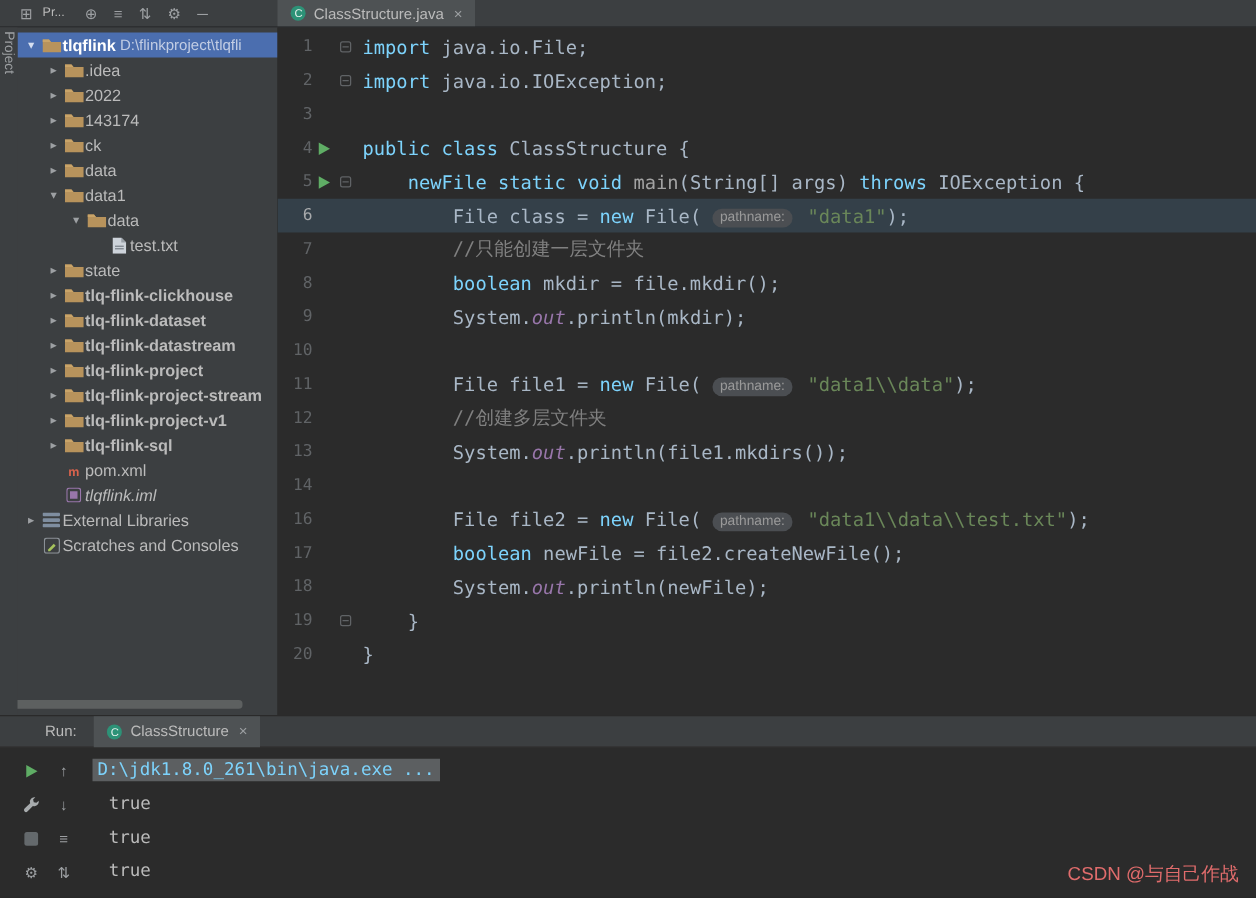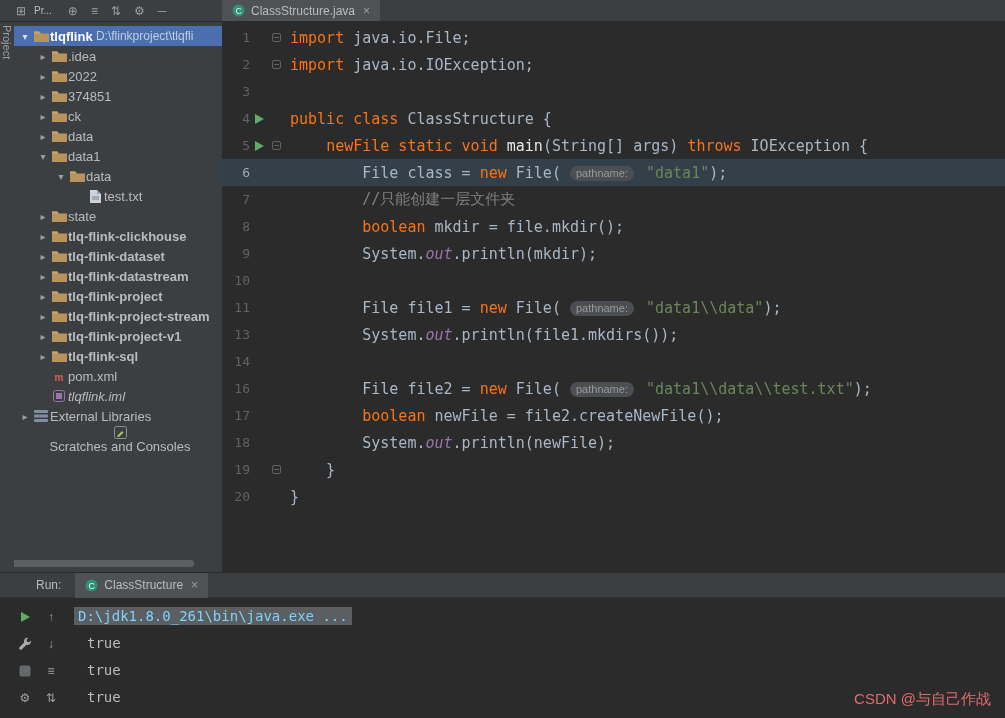--- a/index.html
+++ b/index.html
@@ -45,24 +45,24 @@
     font-family:"DejaVu Sans Mono","Liberation Mono",monospace;font-size:15px;}
   .code-row.current{background:#344049;}
   .ln{width:28px;flex:none;text-align:right;color:#606366;font-size:13px;}
   .code-row.current .ln{color:#a7a9ab;}
   .runslot{width:18px;flex:none;display:flex;justify-content:center;align-items:center;}
   .foldslot{width:16px;flex:none;display:flex;justify-content:center;align-items:center;}
   .fold-box{width:9px;height:9px;border:1px solid #606366;border-radius:2px;position:relative;display:inline-block;}
   .fold-box::after{content:"";position:absolute;left:1px;right:1px;top:3px;height:1px;background:#606366;}
   .code{color:#a9b7c6;padding-left:6px;white-space:pre;}
   .tok-p{color:#a9b7c6;}
-  .tok-k{color:#f97316;}
+  .tok-k{color:#7dd3fc;}
   .tok-s{color:#6a8759;}
   .tok-c{color:#808080;}
-  .tok-m{color:#e5e5e5;}
+  .tok-m{color:#a3a3a3;}
   .tok-f{color:#9876aa;font-style:italic;}
   .tok-h{display:inline-block;background:#4b4e52;color:#9a9a9a;font-size:11px;line-height:15px;
     border-radius:8px;padding:0 6px;margin-right:3px;vertical-align:1px;
     font-family:"Liberation Sans",sans-serif;}
 
   
   .run-panel{position:absolute;left:0;top:572px;width:100%;height:146px;}
   .run-header{height:26px;background:#3c3f41;border-top:1px solid #2a2a2a;border-bottom:1px solid #323232;
     display:flex;align-items:center;font-size:12px;color:#bbbbbb;}
   .run-label{margin-left:36px;margin-right:14px;}
@@ -159,21 +159,21 @@
           <span class="tlabel">2022</span>
         </div>
         <div class="tree-row" style="padding-left: 22px;">
           <span class="chevron">▸</span>
           <span class="ticon">
             <svg width="15" height="12" viewBox="0 0 15 12">
               <path fill="#b8935c" d="M0 1.5h5.2l1.6 2H15V12H0z"></path>
               <path fill="#caa468" d="M0 1.5h5.2l1.6 2H0z"></path>
             </svg>
           </span>
-          <span class="tlabel">374851</span>
+          <span class="tlabel">143174</span>
         </div>
         <div class="tree-row" style="padding-left: 22px;">
           <span class="chevron">▸</span>
           <span class="ticon">
             <svg width="15" height="12" viewBox="0 0 15 12">
               <path fill="#b8935c" d="M0 1.5h5.2l1.6 2H15V12H0z"></path>
               <path fill="#caa468" d="M0 1.5h5.2l1.6 2H0z"></path>
             </svg>
           </span>
           <span class="tlabel">ck</span>
@@ -323,21 +323,21 @@
           <span class="chevron">▸</span>
           <span class="ticon">
             <svg width="14" height="12" viewBox="0 0 14 12">
               <rect width="14" height="3" rx="1" fill="#7f8ea0"></rect>
               <rect y="4.5" width="14" height="3" rx="1" fill="#7f8ea0"></rect>
               <rect y="9" width="14" height="3" rx="1" fill="#7f8ea0"></rect>
             </svg>
           </span>
           <span class="tlabel">External Libraries</span>
         </div>
-        <div class="tree-row" style="padding-left: 4px; flex-direction: column;">
+        <div class="tree-row" style="padding-left: 4px;">
           <span class="chevron"></span>
           <span class="ticon">
             <svg width="13" height="13" viewBox="0 0 13 13">
               <rect x="0.5" y="0.5" width="12" height="12" rx="2" fill="none" stroke="#8a9096"></rect>
               <path d="M3.5 9.5l4.5-4.5 1.5 1.5-4.5 4.5H3.5z" fill="#a5c25c"></path>
             </svg>
           </span>
           <span class="tlabel">Scratches and Consoles</span>
         </div>
       </div>
@@ -354,20 +354,21 @@
             </svg></span><span class="foldslot"></span><span class="code"><span class="tok-k">public class </span><span class="tok-p">ClassStructure {</span></span></div>
         <div class="code-row"><span class="ln">5</span><span class="runslot"><svg width="12" height="12" viewBox="0 0 12 12">
               <path d="M2 1l9 5-9 5z" fill="#5fad65"></path>
             </svg></span><span class="foldslot"><span class="fold-box"></span></span><span class="code"><span class="tok-p">    </span><span class="tok-k">newFile static void </span><span class="tok-m">main</span><span class="tok-p">(String[] args) </span><span class="tok-k">throws</span><span class="tok-p"> IOException {</span></span></div>
         <div class="code-row current"><span class="ln">6</span><span class="runslot"></span><span class="foldslot"></span><span class="code"><span class="tok-p">        File class = </span><span class="tok-k">new</span><span class="tok-p"> File( </span><span class="tok-h">pathname:</span><span class="tok-p"> </span><span class="tok-s">"data1"</span><span class="tok-p">);</span></span></div>
         <div class="code-row"><span class="ln">7</span><span class="runslot"></span><span class="foldslot"></span><span class="code"><span class="tok-c">        //只能创建一层文件夹</span></span></div>
         <div class="code-row"><span class="ln">8</span><span class="runslot"></span><span class="foldslot"></span><span class="code"><span class="tok-p">        </span><span class="tok-k">boolean</span><span class="tok-p"> mkdir = file.mkdir();</span></span></div>
         <div class="code-row"><span class="ln">9</span><span class="runslot"></span><span class="foldslot"></span><span class="code"><span class="tok-p">        System.</span><span class="tok-f">out</span><span class="tok-p">.println(mkdir);</span></span></div>
         <div class="code-row"><span class="ln">10</span><span class="runslot"></span><span class="foldslot"></span><span class="code"></span></div>
         <div class="code-row"><span class="ln">11</span><span class="runslot"></span><span class="foldslot"></span><span class="code"><span class="tok-p">        File file1 = </span><span class="tok-k">new</span><span class="tok-p"> File( </span><span class="tok-h">pathname:</span><span class="tok-p"> </span><span class="tok-s">"data1\\data"</span><span class="tok-p">);</span></span></div>
+        <div class="code-row"><span class="ln">12</span><span class="runslot"></span><span class="foldslot"></span><span class="code"><span class="tok-c">        //创建多层文件夹</span></span></div>
         <div class="code-row"><span class="ln">13</span><span class="runslot"></span><span class="foldslot"></span><span class="code"><span class="tok-p">        System.</span><span class="tok-f">out</span><span class="tok-p">.println(file1.mkdirs());</span></span></div>
         <div class="code-row"><span class="ln">14</span><span class="runslot"></span><span class="foldslot"></span><span class="code"></span></div>
         <div class="code-row"><span class="ln">16</span><span class="runslot"></span><span class="foldslot"></span><span class="code"><span class="tok-p">        File file2 = </span><span class="tok-k">new</span><span class="tok-p"> File( </span><span class="tok-h">pathname:</span><span class="tok-p"> </span><span class="tok-s">"data1\\data\\test.txt"</span><span class="tok-p">);</span></span></div>
         <div class="code-row"><span class="ln">17</span><span class="runslot"></span><span class="foldslot"></span><span class="code"><span class="tok-p">        </span><span class="tok-k">boolean</span><span class="tok-p"> newFile = file2.createNewFile();</span></span></div>
         <div class="code-row"><span class="ln">18</span><span class="runslot"></span><span class="foldslot"></span><span class="code"><span class="tok-p">        System.</span><span class="tok-f">out</span><span class="tok-p">.println(newFile);</span></span></div>
         <div class="code-row"><span class="ln">19</span><span class="runslot"></span><span class="foldslot"><span class="fold-box"></span></span><span class="code"><span class="tok-p">    }</span></span></div>
         <div class="code-row"><span class="ln">20</span><span class="runslot"></span><span class="foldslot"></span><span class="code"><span class="tok-p">}</span></span></div>
       </div>
   </div>
 

